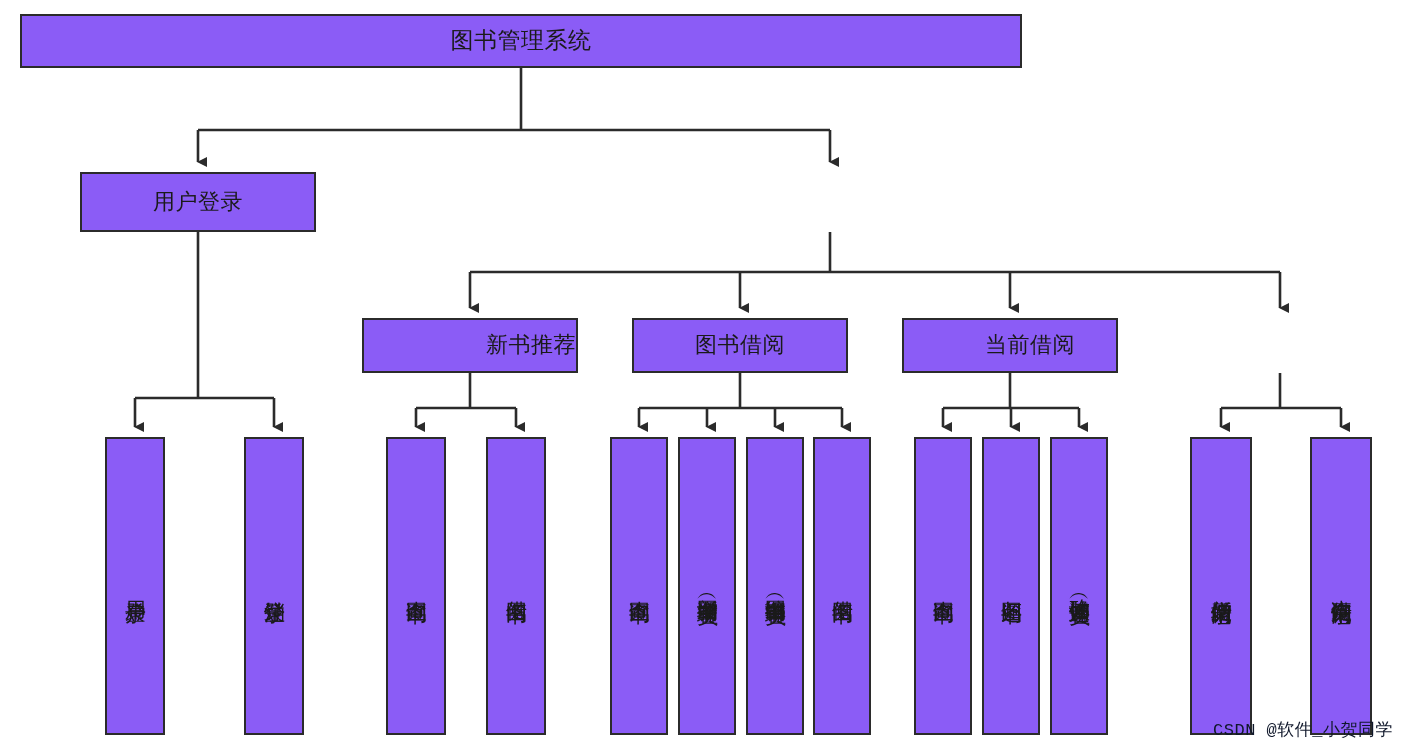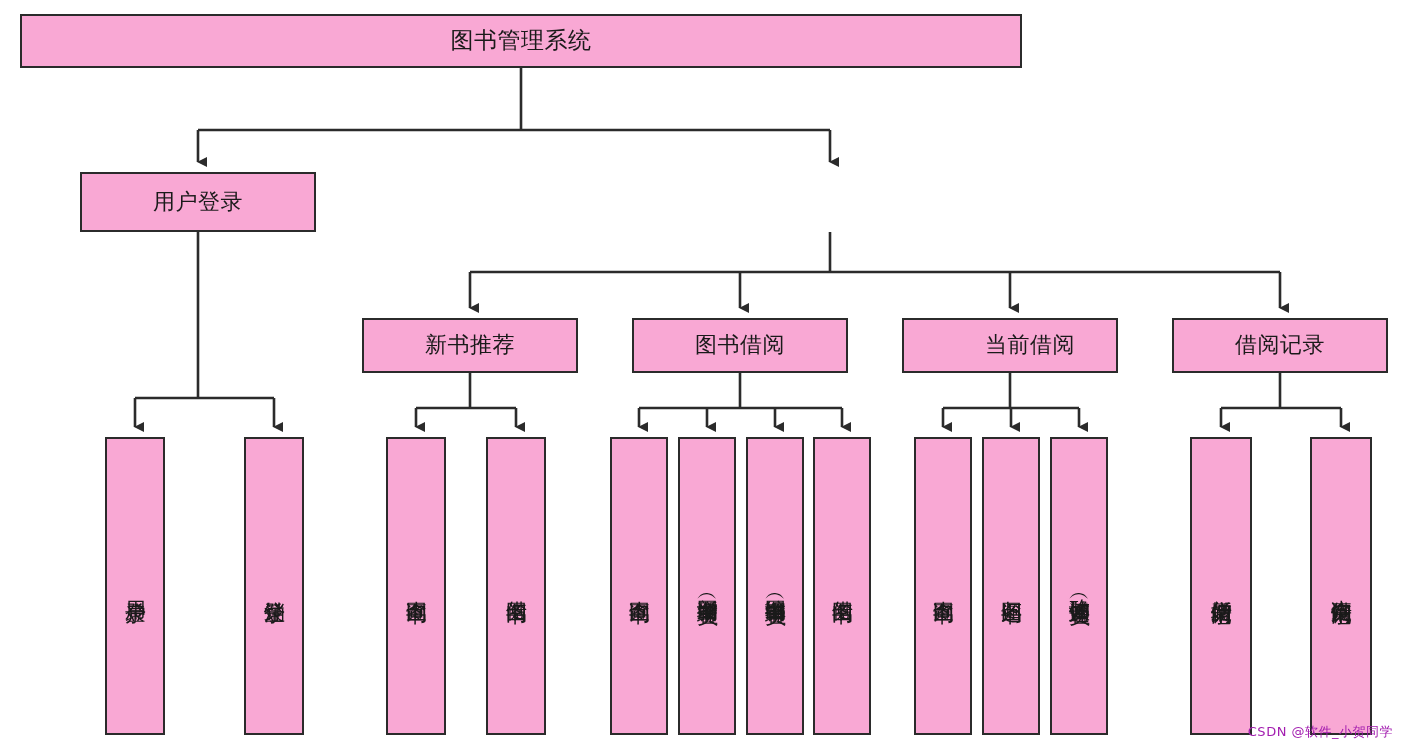--- a/index.html
+++ b/index.html
@@ -16,21 +16,21 @@
   }
   #diagram-root {
     position: relative;
     width: 1405px;
     height: 747px;
   }
   .node-box {
     position: absolute;
     box-sizing: border-box;
     border: 2px solid #2b2b2b;
-    background: #f9a8d4;
+    background: #8b5cf6;
     display: flex;
     align-items: center;
     justify-content: center;
   }
   .node-label-h {
     font-size: 22px;
     color: #1a1a1a;
     line-height: 1.2;
     letter-spacing: 0.5px;
     white-space: nowrap;
@@ -53,24 +53,25 @@
     left: 0;
     top: 0;
     width: 1405px;
     height: 747px;
     pointer-events: none;
   }
   #watermark {
     position: absolute;
     right: 12px;
     bottom: 6px;
-    font-size: 13px;
-    color: #a21caf;
+    font-size: 17px;
+    color: #0f172a;
     letter-spacing: 0.5px;
     white-space: nowrap;
+    font-family: Liberation Mono, monospace;
   }
 </style>
 </head>
 <body>
 
 <div id="diagram-root">
 
   <svg id="connectors" viewBox="0 0 1405 747">
     <defs>
       <marker id="arrow" markerWidth="11" markerHeight="11" refX="5" refY="9" orient="auto" markerUnits="userSpaceOnUse">
@@ -122,31 +123,28 @@
   </svg>
 
   <div class="node-box" style="left:20px; top:14px; width:1002px; height:54px;">
     <span class="node-label-h title-label">图书管理系统</span>
   </div>
 
   <div class="node-box" style="left:80px; top:172px; width:236px; height:60px;">
     <span class="node-label-h">用户登录</span>
   </div>
 
-  <div class="node-box" style="left:362px; top:318px; width:216px; height:55px;">
+  <div class="node-box" style="left:362px; top:318px; width:216px; height:55px;justify-content:flex-end;">
     <span class="node-label-h">新书推荐</span>
   </div>
   <div class="node-box" style="left:632px; top:318px; width:216px; height:55px;">
     <span class="node-label-h">图书借阅</span>
   </div>
   <div class="node-box" style="left:902px; top:318px; width:216px; height:55px;padding-left:40px;">
     <span class="node-label-h">当前借阅</span>
-  </div>
-  <div class="node-box" style="left:1172px; top:318px; width:216px; height:55px;">
-    <span class="node-label-h">借阅记录</span>
   </div>
 
   <div class="node-box" style="left:105px; top:437px; width:60px; height:298px;">
     <span class="node-label-v">用户登录</span>
   </div>
   <div class="node-box" style="left:244px; top:437px; width:60px; height:298px;">
     <span class="node-label-v">注销登录</span>
   </div>
 
   <div class="node-box" style="left:386px; top:437px; width:60px; height:298px;">

